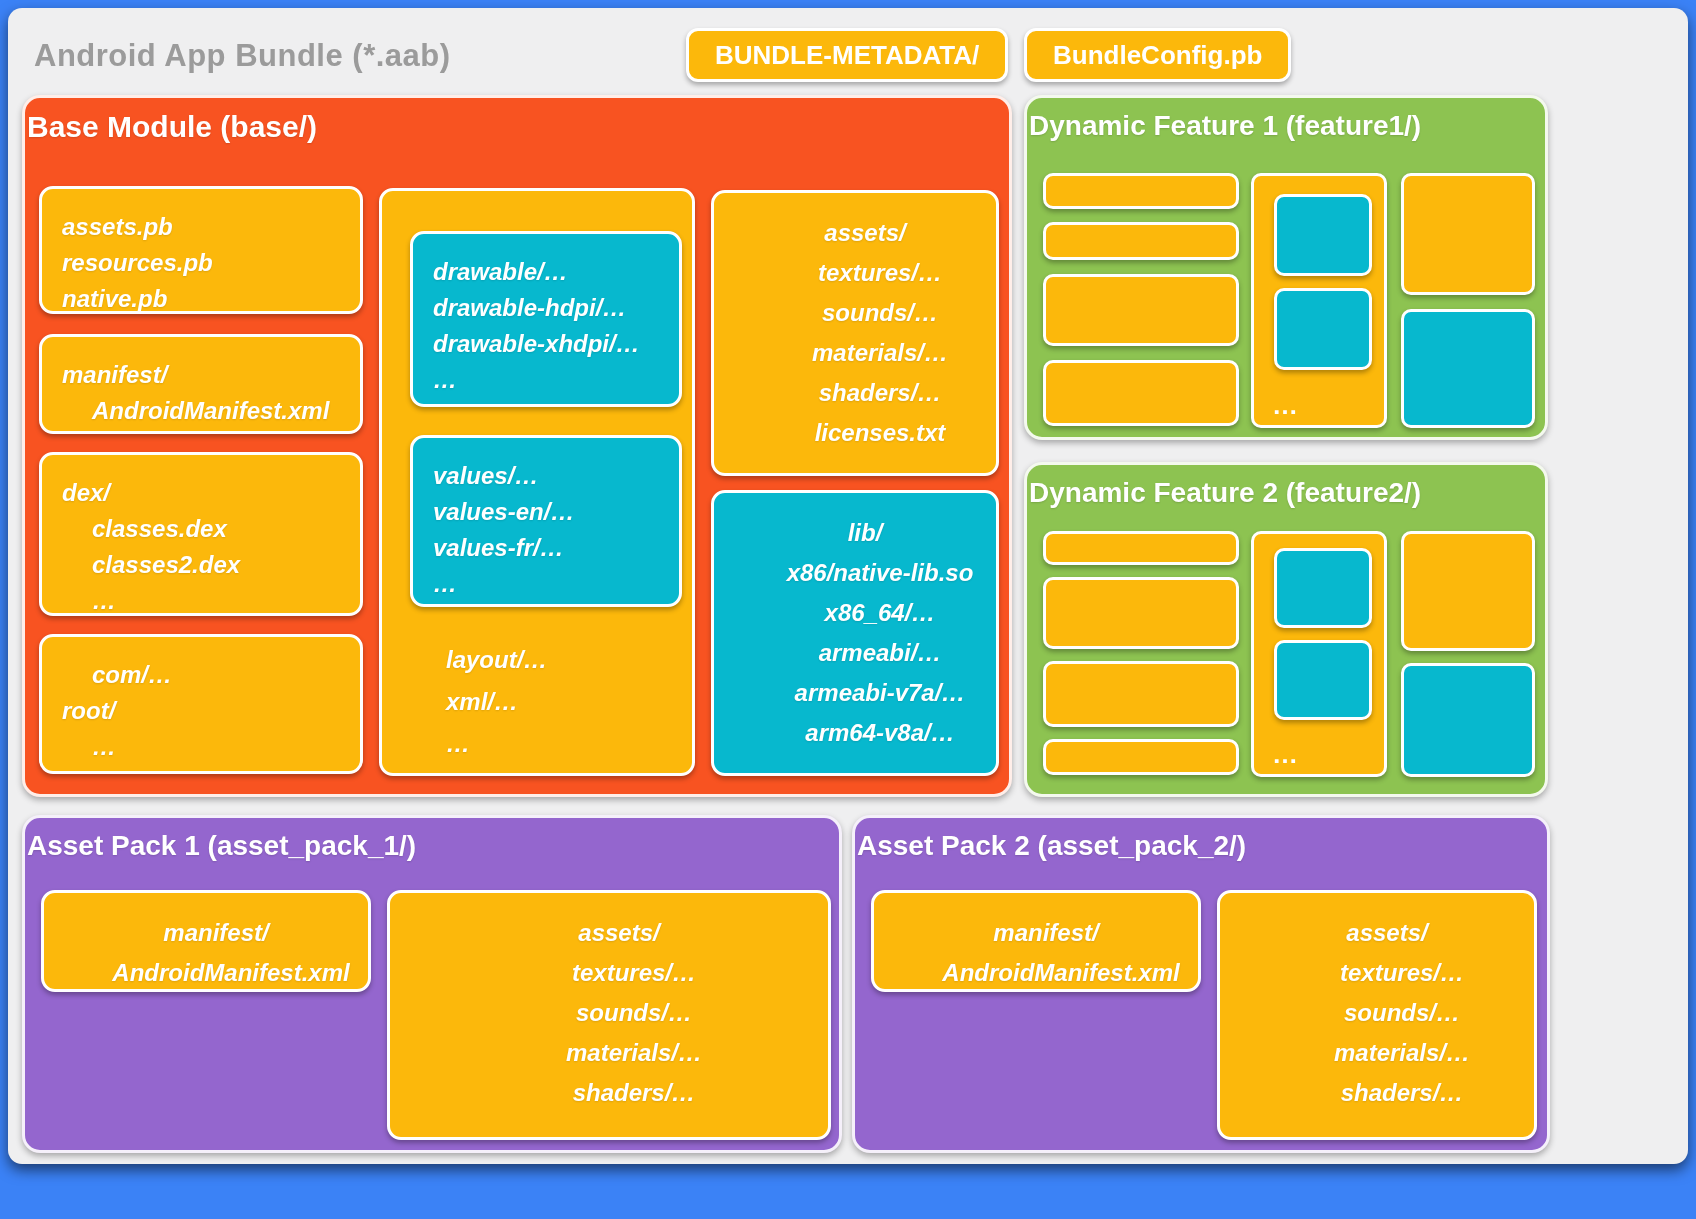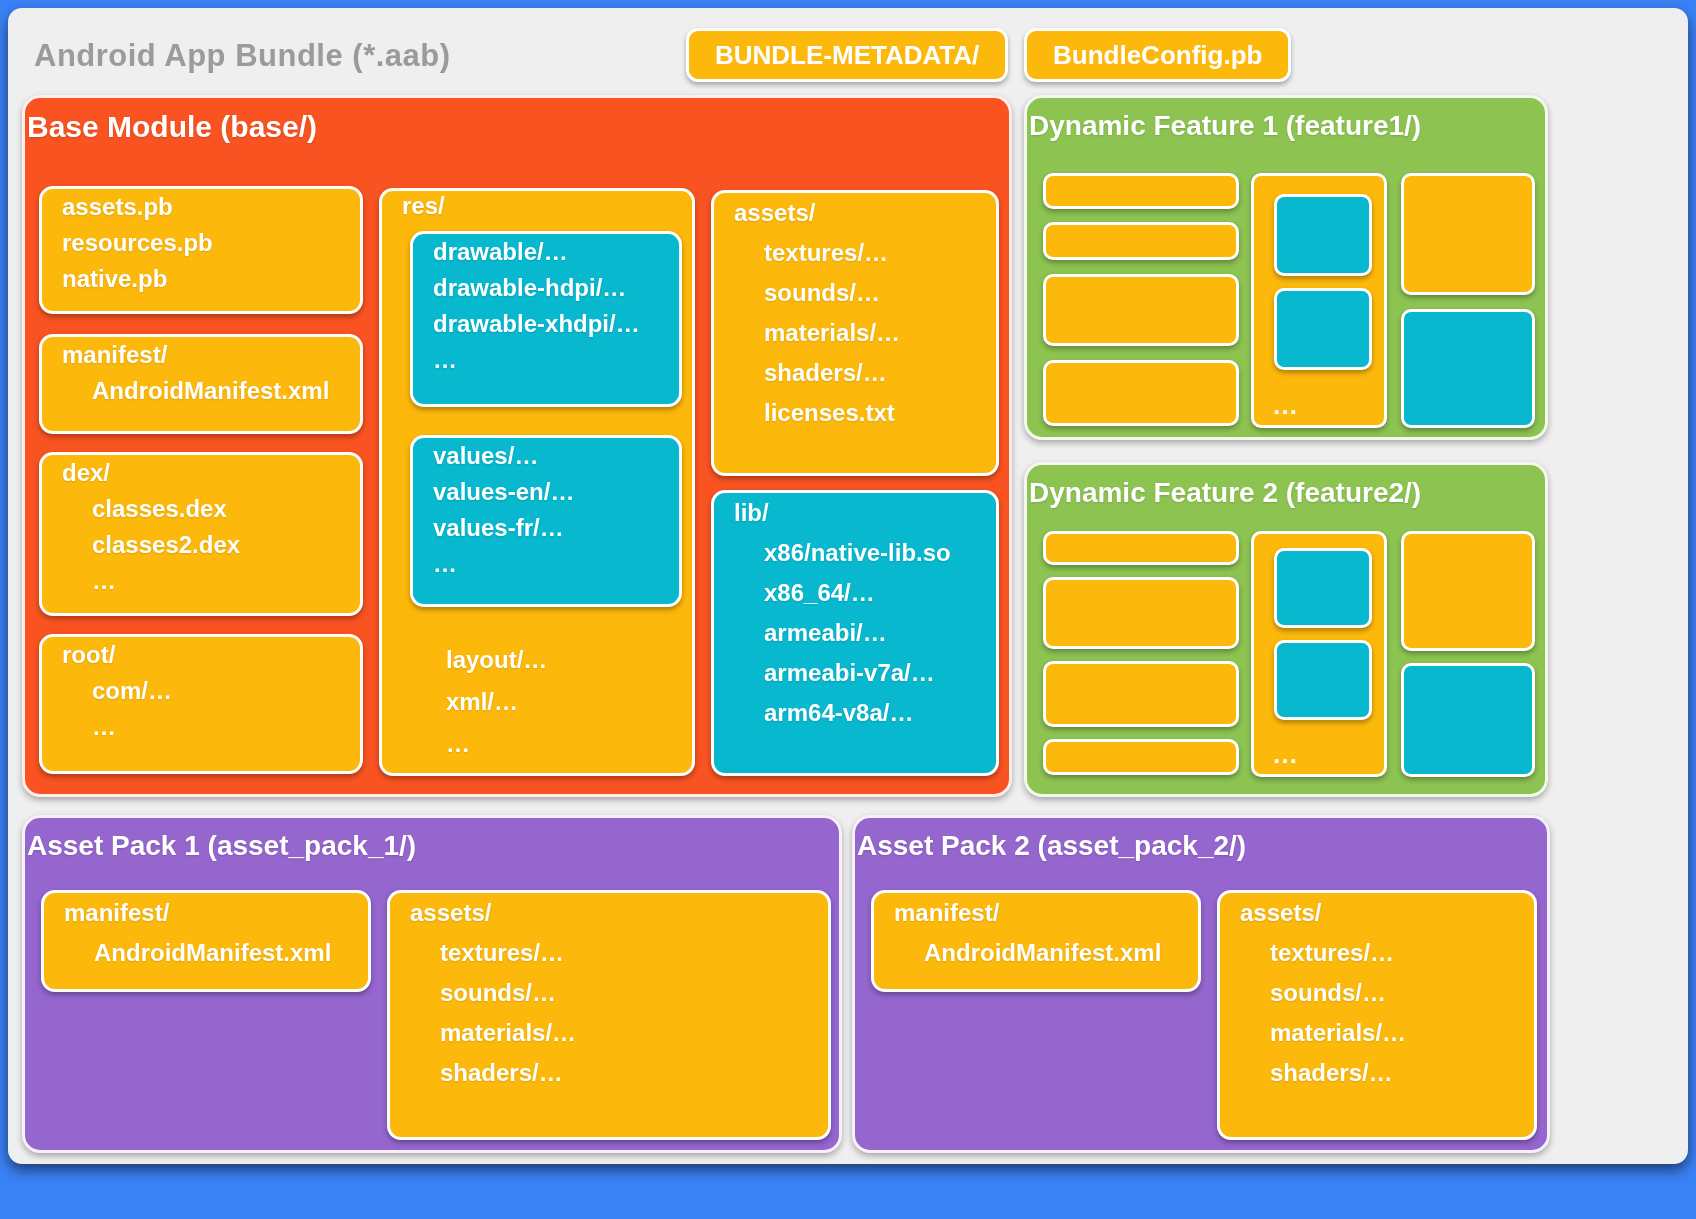--- a/index.html
+++ b/index.html
@@ -13,25 +13,25 @@
         color:#fff;font-size:26px;box-shadow:0 3px 5px rgba(0,0,0,.3);}
   .panel{position:absolute;border-radius:18px;border:3px solid rgba(255,255,255,.9);box-sizing:border-box;
          box-shadow:0 3px 6px rgba(0,0,0,.3);}
   .panel.orange{background:var(--orange,#F85321);}
   .panel.green{background:var(--green,#8DC351);}
   .panel.purple{background:var(--purple,#9466CE);}
   .panel h2{position:absolute;left:2px;top:12px;margin:0;color:#fff;font-size:28px;white-space:nowrap;
             text-shadow:0 1px 2px rgba(0,0,0,.15);}
   .panel.orange h2{font-size:30px;}
   .box{position:absolute;border:3px solid #fff;border-radius:14px;box-sizing:border-box;
-       box-shadow:0 3px 5px rgba(0,0,0,.3);color:#fff;padding-top:0;overflow:hidden;}
+       box-shadow:0 3px 5px rgba(0,0,0,.3);color:#fff;padding-top:20px;overflow:hidden;font-style:italic;}
   .box.amber{background:var(--amber,#FCB80B);}
   .box.teal{background:var(--teal,#07B8CE);}
   .line{font-size:24px;line-height:36px;padding-left:20px;white-space:nowrap;text-shadow:0 1px 2px rgba(0,0,0,.12);}
-  .roomy .line{line-height:40px;}
+  .roomy .line{line-height:40px;text-align:center;}
   .ind1{padding-left:50px;}
   .boxlabel{font-size:24px;line-height:30px;padding-left:20px;color:#fff;text-shadow:0 1px 2px rgba(0,0,0,.12);}
   .tail{position:absolute;color:#fff;}
   .tail .line{line-height:42px;padding-left:0;}
   .mini{position:absolute;border:3px solid #fff;border-radius:10px;box-sizing:border-box;
         box-shadow:0 3px 5px rgba(0,0,0,.3);}
   .mini.amber{background:var(--amber,#FCB80B);}
   .mini.teal{background:var(--teal,#07B8CE);}
   .mini-ellipsis{position:absolute;color:#fff;font-size:26px;}
 </style>
@@ -57,27 +57,26 @@
           <div class="line ind0">manifest/</div>
           <div class="line ind1">AndroidManifest.xml</div>
         </div>
       <div class="box amber" style="left:14px;top:354px;width:324px;height:164px">
           <div class="line ind0">dex/</div>
           <div class="line ind1">classes.dex</div>
           <div class="line ind1">classes2.dex</div>
           <div class="line ind1">…</div>
         </div>
       <div class="box amber" style="left:14px;top:536px;width:324px;height:140px">
+          <div class="line ind1">com/…</div>
           <div class="line ind0">root/</div>
-          <div class="line ind1">com/…</div>
           <div class="line ind1">…</div>
         </div>
 
       <div class="box amber" style="left:354px;top:90px;width:316px;height:588px">
-        <div class="boxlabel">res/</div>
         <div class="box teal" style="left:28px;top:40px;width:272px;height:176px">
             <div class="line ind0">drawable/…</div>
             <div class="line ind0">drawable-hdpi/…</div>
             <div class="line ind0">drawable-xhdpi/…</div>
             <div class="line ind0">…</div>
           </div>
         <div class="box teal" style="left:28px;top:244px;width:272px;height:172px">
             <div class="line ind0">values/…</div>
             <div class="line ind0">values-en/…</div>
             <div class="line ind0">values-fr/…</div>

